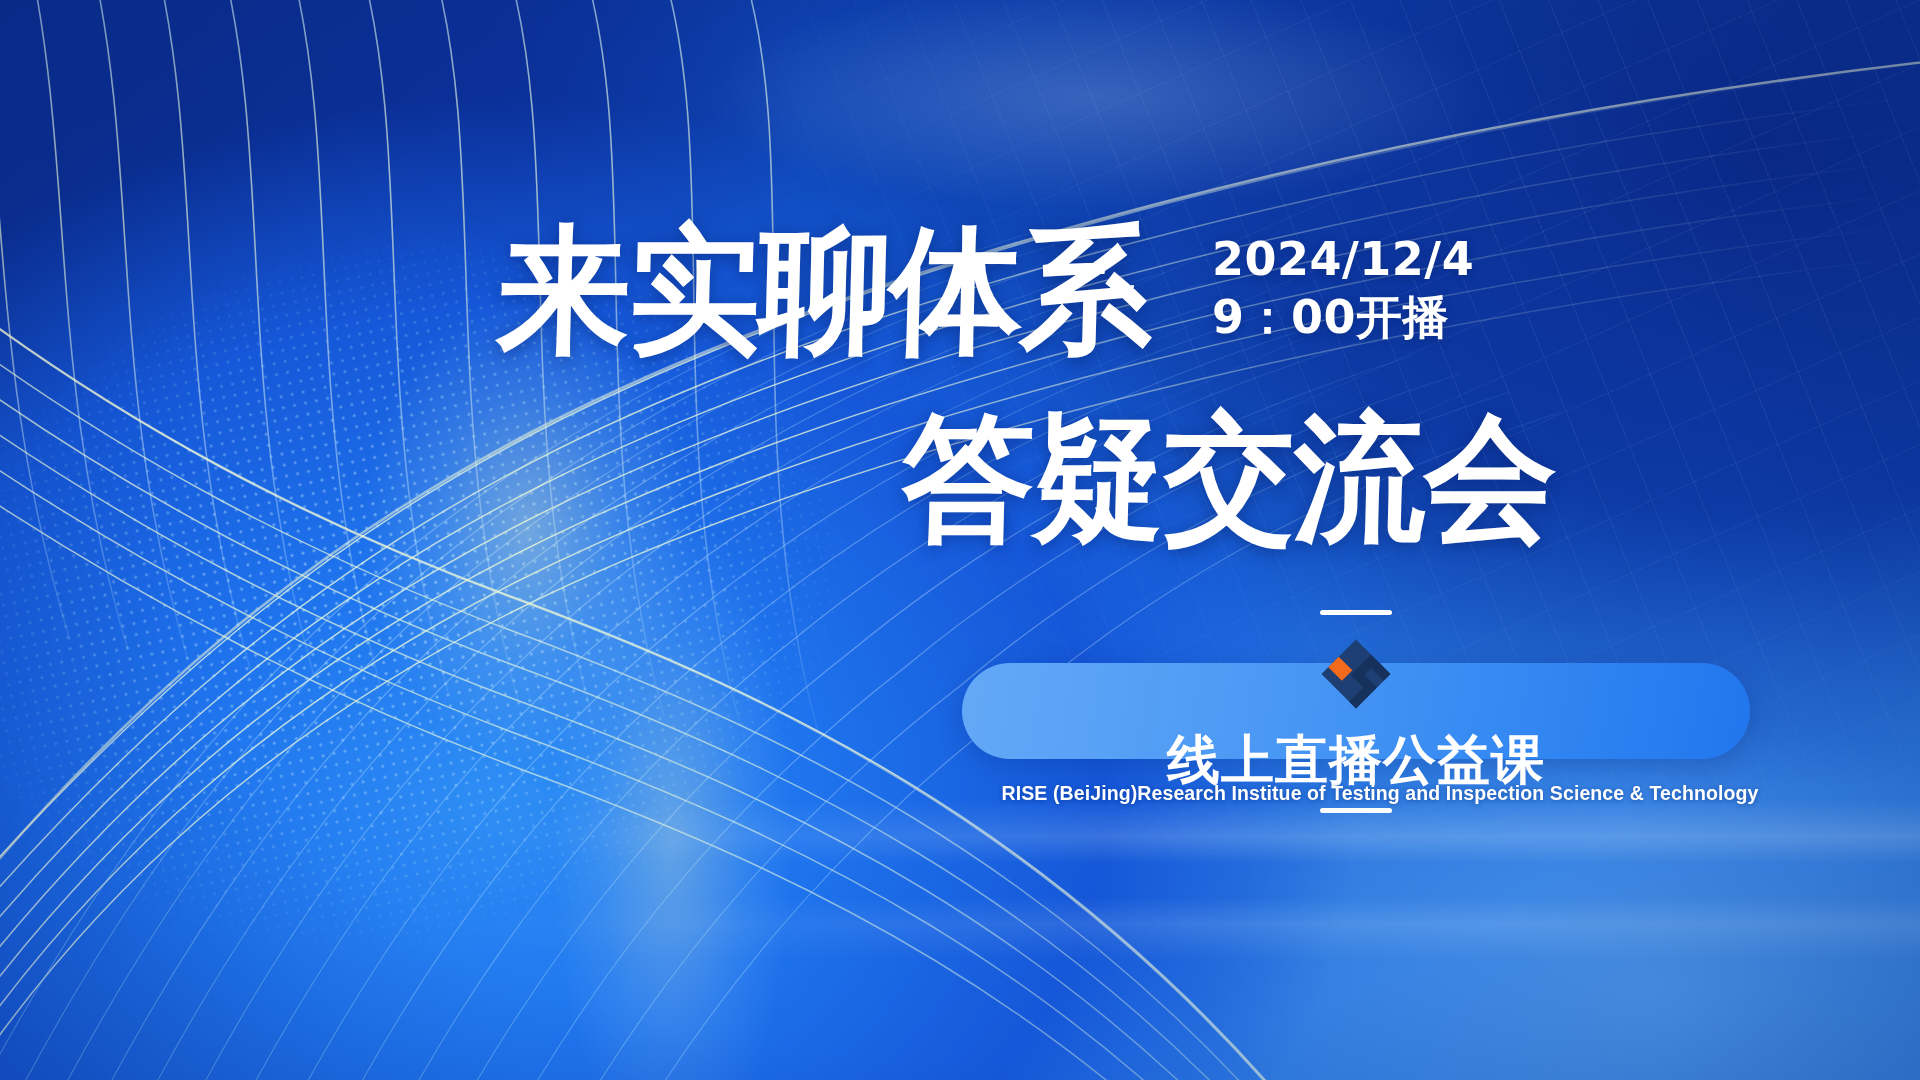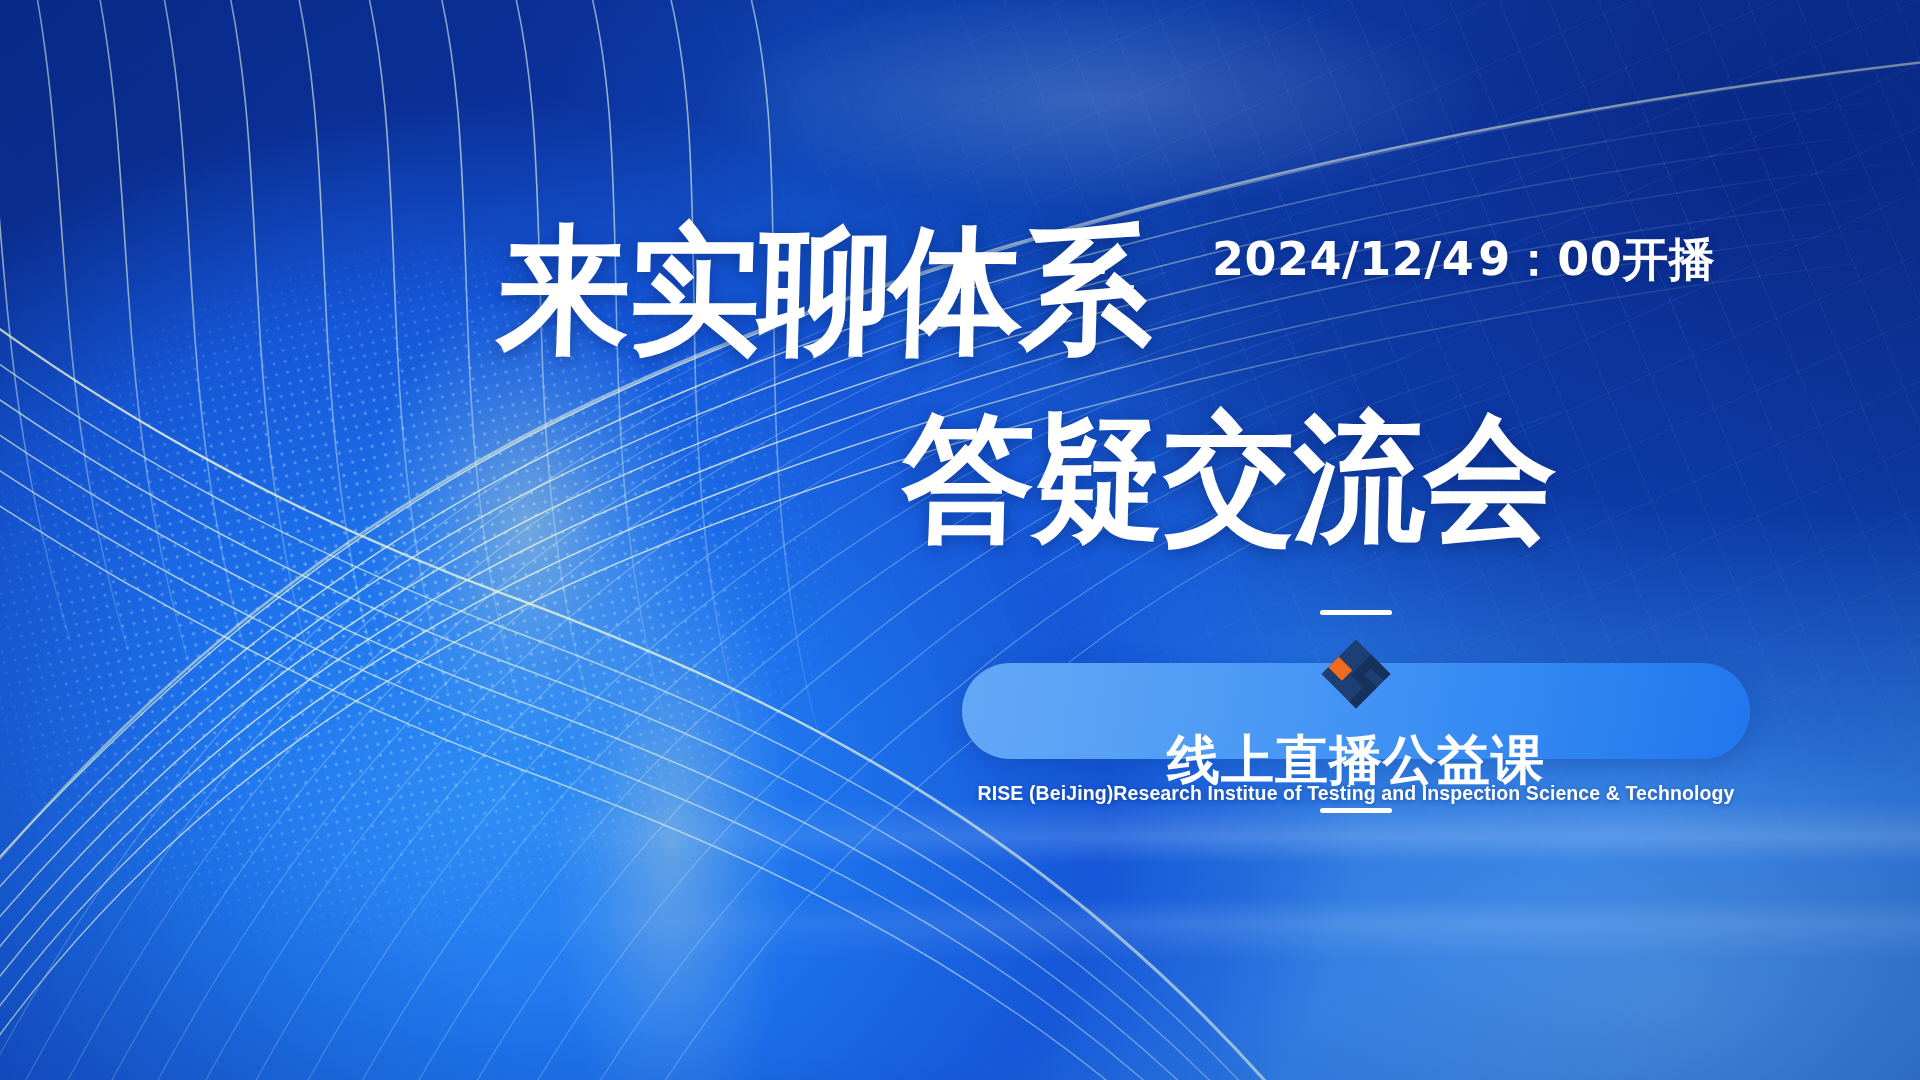--- a/index.html
+++ b/index.html
@@ -128,21 +128,21 @@
     transform: scaleX(0.96) skewX(-1.5deg);
     transform-origin: left center;
     text-shadow: 0 3px 16px rgba(4,26,90,0.42);
     position: absolute;
     left: 404px;
     top: 188px;
   }
 
   .datetime {
     display: flex;
-    flex-direction: row;
+    flex-direction: column;
     gap: 4px;
     padding-top: 10px;
     white-space: nowrap;
   }
   .dt-line {
     font-family: "DejaVu Sans", "Liberation Sans", sans-serif;
     font-weight: 700;
     font-size: 46px;
     line-height: 1.18;
     color: #ffffff;
@@ -180,21 +180,21 @@
     letter-spacing: 1px;
     color: #ffffff;
     white-space: nowrap;
     line-height: 1;
   }
   .pill-logo { flex: 0 0 auto; display: block; }
 
   
   .footer-en {
     position: absolute;
-    left: 962px;
+    left: 986px;
     top: 782px;
     width: 788px;
     text-align: center;
     font-family: "Liberation Sans", "DejaVu Sans", sans-serif;
     font-size: 19.5px;
     font-weight: 600;
     color: #ffffff;
     letter-spacing: 0.1px;
     white-space: nowrap;
     text-shadow: 0 1px 5px rgba(6,34,104,0.45);

